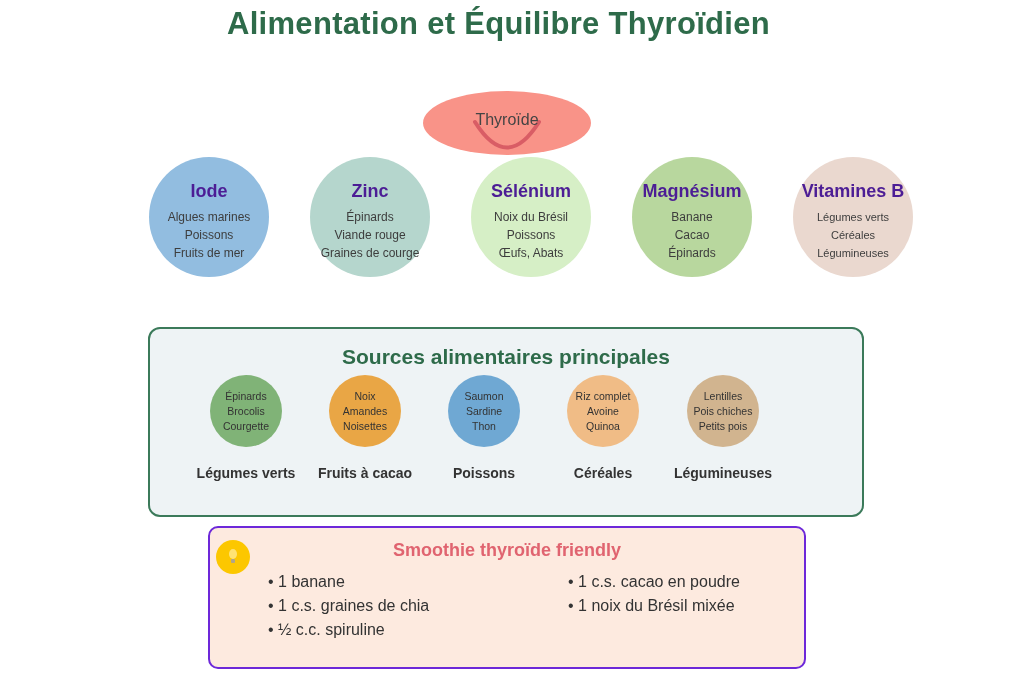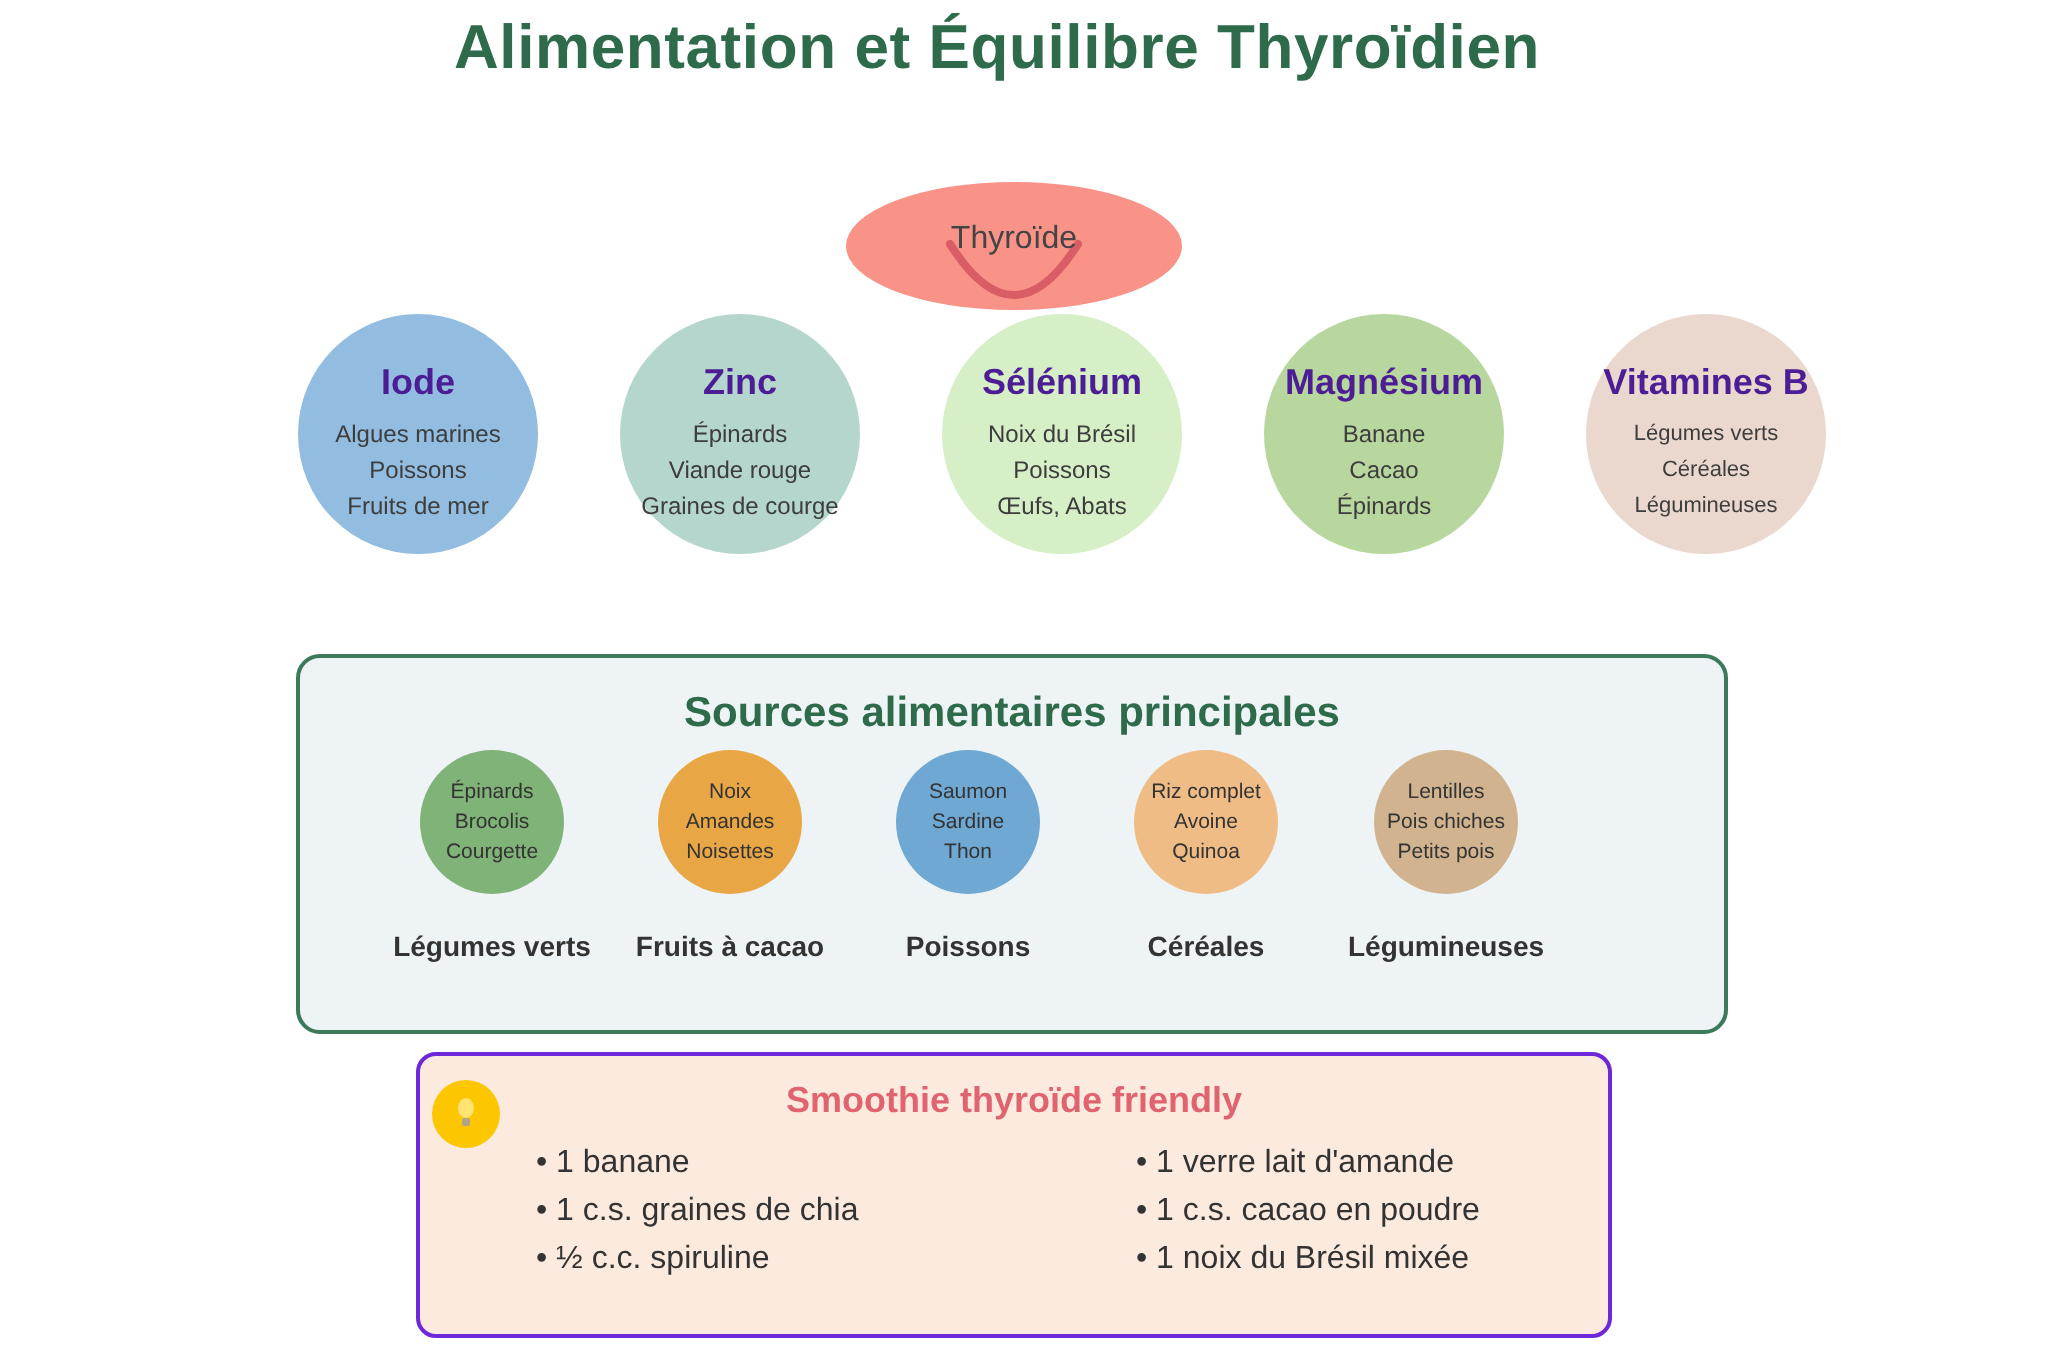--- a/index.html
+++ b/index.html
@@ -164,17 +164,16 @@
       <rect x="4" y="11" width="4" height="4" rx="1" fill="#b0a58a"></rect>
     </svg>
   </div>
   <div class="smoothie-title">Smoothie thyroïde friendly</div>
   <div class="ing" style="left:58px">
     <div>• 1 banane</div>
     <div>• 1 c.s. graines de chia</div>
     <div>• ½ c.c. spiruline</div>
   </div>
   <div class="ing" style="left:358px">
-    <div>• 1 verre lait d'amande</div>
     <div>• 1 c.s. cacao en poudre</div>
     <div>• 1 noix du Brésil mixée</div>
   </div>
 </div>
 
 </body></html>

